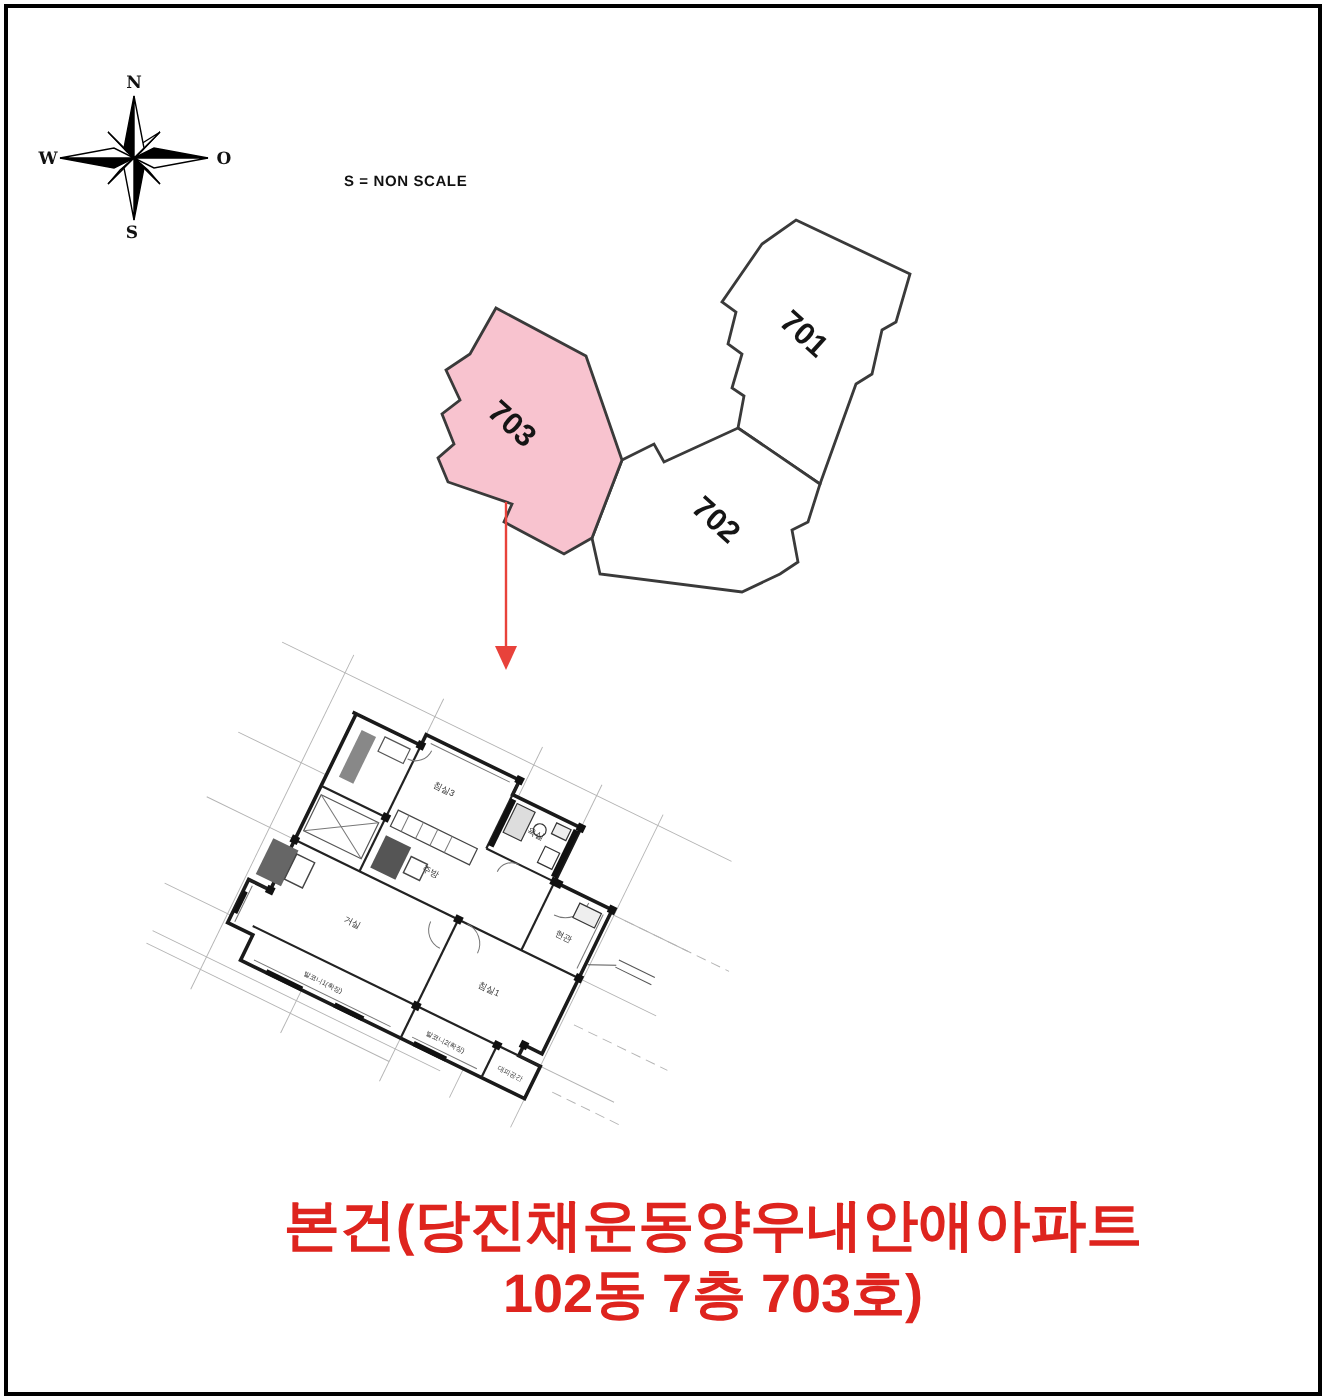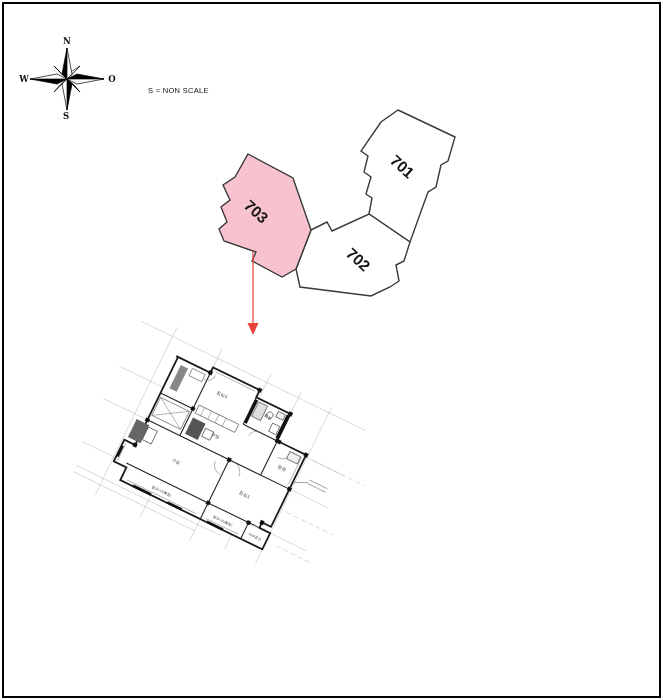--- a/index.html
+++ b/index.html
@@ -1,20 +1,20 @@
 <!DOCTYPE html>
 <html><head>
 <meta charset="utf-8">
 <style>
   html,body{margin:0;padding:0;background:#888;}
   .page{position:relative;width:663px;height:700px;background:#fff;overflow:hidden;
         font-family:"Liberation Sans", sans-serif;}
   .frame{position:absolute;inset:2px;border:2px solid #000;pointer-events:none;}
   svg{position:absolute;left:0;top:0;}
-  .scale-note{position:absolute;left:148px;top:86px;font-size:7.5px;font-weight:normal;
+  .scale-note{position:absolute;left:172px;top:86px;font-size:7.5px;font-weight:bold;
               color:#111;letter-spacing:.3px;}
   .caption{position:absolute;left:60px;right:10px;top:596px;text-align:center;
            color:#de241e;font-weight:600;font-size:28px;line-height:34px;}
   .caption .l2{font-size:27px;}
   text{font-family:"Liberation Sans", sans-serif;}
   .compass-label{font-family:"DejaVu Serif", serif;font-weight:bold;font-size:8.5px;fill:#111;}
   .unit-label{font-size:15.5px;font-weight:600;fill:#151515;}
   .room-label{font-size:4.4px;fill:#333;}
   .room-label-sm{font-size:3.4px;fill:#333;}
   .wall{stroke:#222;stroke-width:1.1;fill:none;}
@@ -189,13 +189,17 @@
       <g stroke="#555" stroke-width=".5">
         <line x1="163" y1="70" x2="176" y2="64"></line>
         <line x1="176" y1="61" x2="196" y2="61"></line>
           <line x1="176" y1="65" x2="196" y2="65"></line>
       </g>
     </g>
   </svg>
 
   <div class="scale-note">S = NON SCALE</div>
 
+  <div class="caption">
+    <div class="l1">본건(당진채운동양우내안애아파트</div>
+    <div class="l2">102동 7층 703호)</div>
+  </div>
 </div>
 
 </body></html>

